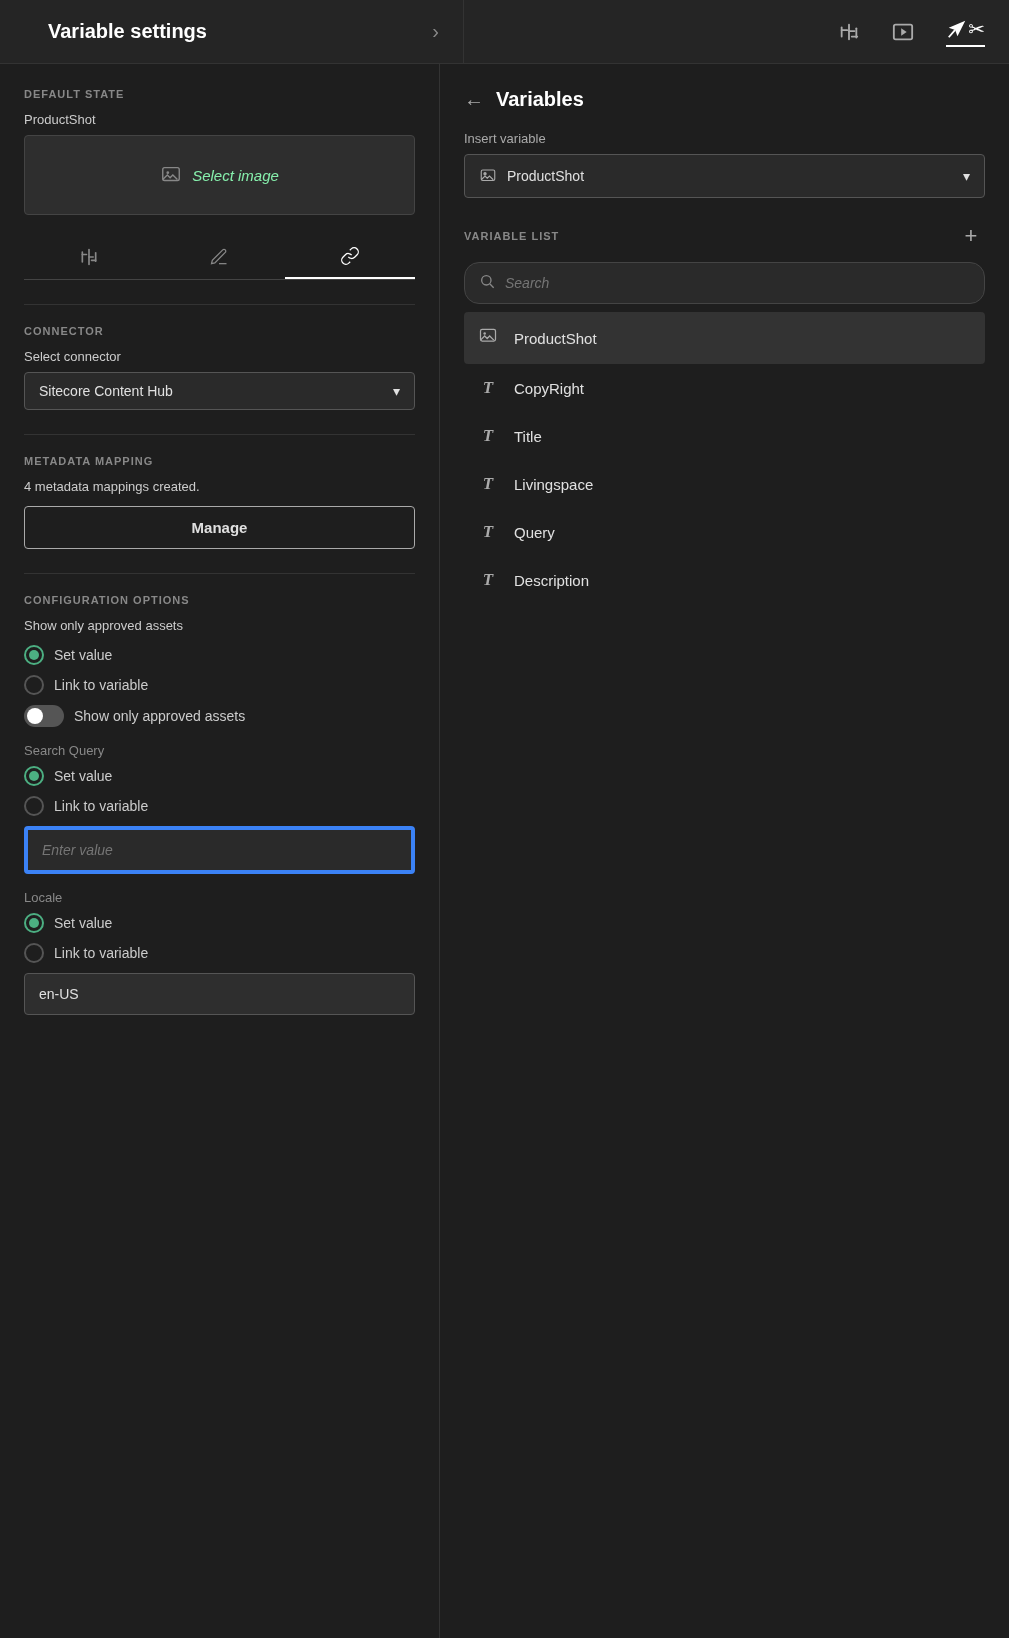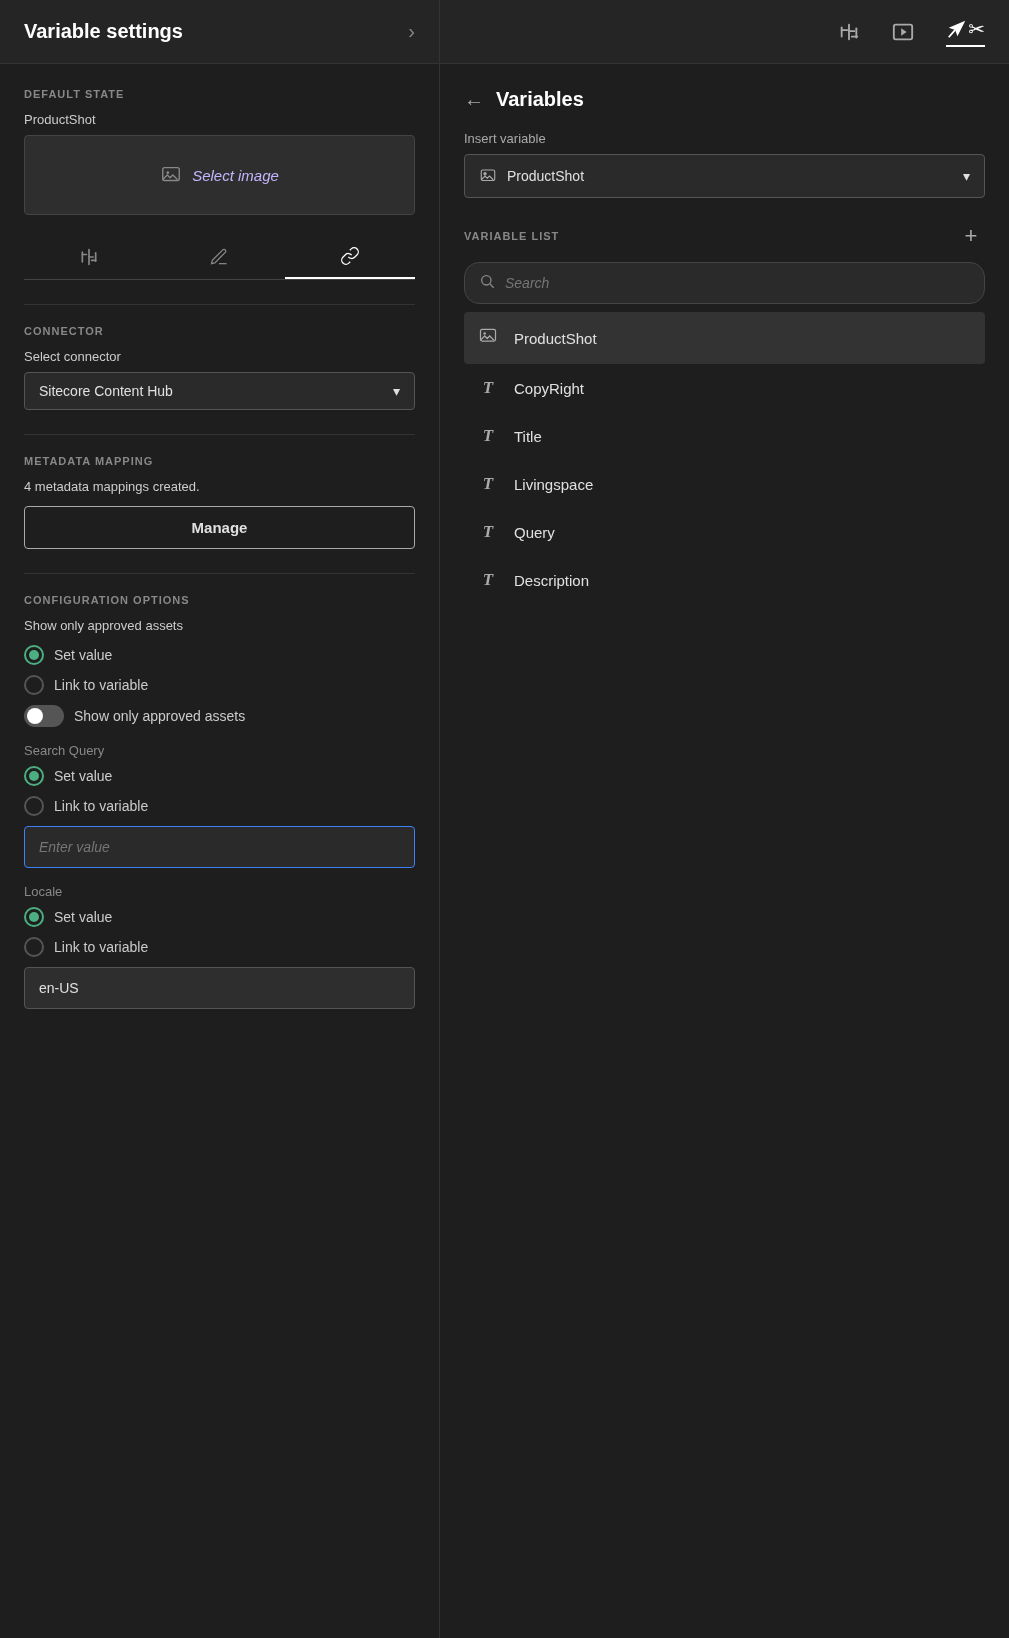--- a/index.html
+++ b/index.html
@@ -13,20 +13,21 @@
       flex-direction: column;
     }
 
     
     .top-header {
       display: flex;
       align-items: center;
       background: #252525;
       height: 64px;
       border-bottom: 1px solid #333;
+      padding-left: 24px;
     }
     .left-panel-header {
       width: 440px;
       padding: 0 24px;
       display: flex;
       align-items: center;
       justify-content: space-between;
       border-right: 1px solid #333;
       height: 100%;
     }
@@ -241,21 +242,21 @@
 
     .sub-label {
       font-size: 13px;
       color: #888;
       margin-bottom: 8px;
     }
 
     .text-input {
       width: 100%;
       background: #2a2a2a;
-      border: 1px solid #3b82f6;
+      border: 4px solid #3b82f6;
       border-radius: 4px;
       color: #888;
       padding: 12px 14px;
       font-size: 14px;
       font-style: italic;
       margin-bottom: 16px;
     }
     .text-input-filled {
       width: 100%;
       background: #2e2e2e;
@@ -428,21 +429,21 @@
 
     <div style="margin-bottom: 20px;">
       <div class="section-label">DEFAULT STATE</div>
       <div class="field-label">ProductShot</div>
       <div class="image-select-box">
         <svg width="22" height="22" viewBox="0 0 24 24" fill="#888">
           <rect x="3" y="4" width="18" height="14" rx="2" fill="none" stroke="#888" stroke-width="1.5"></rect>
           <circle cx="8.5" cy="9.5" r="1.5"></circle>
           <path d="M3 17l5-5 3 3 3-3 5 5" stroke="#888" stroke-width="1.5" fill="none"></path>
         </svg>
-        <span style="color:#c4b5fd; font-style:italic;">Select image</span>
+        <span style="color:#86efac; font-style:italic;">Select image</span>
       </div>
     </div>
 
     <div class="tab-bar">
       <div class="tab-item">
         <svg width="20" height="20" viewBox="0 0 24 24" fill="currentColor">
           <rect x="3" y="5" width="2" height="14" rx="1"></rect>
             <rect x="3" y="8" width="7" height="2" rx="1"></rect>
           <rect x="11" y="2" width="2" height="20" rx="1"></rect>
             <rect x="11" y="11" width="7" height="2" rx="1"></rect>

